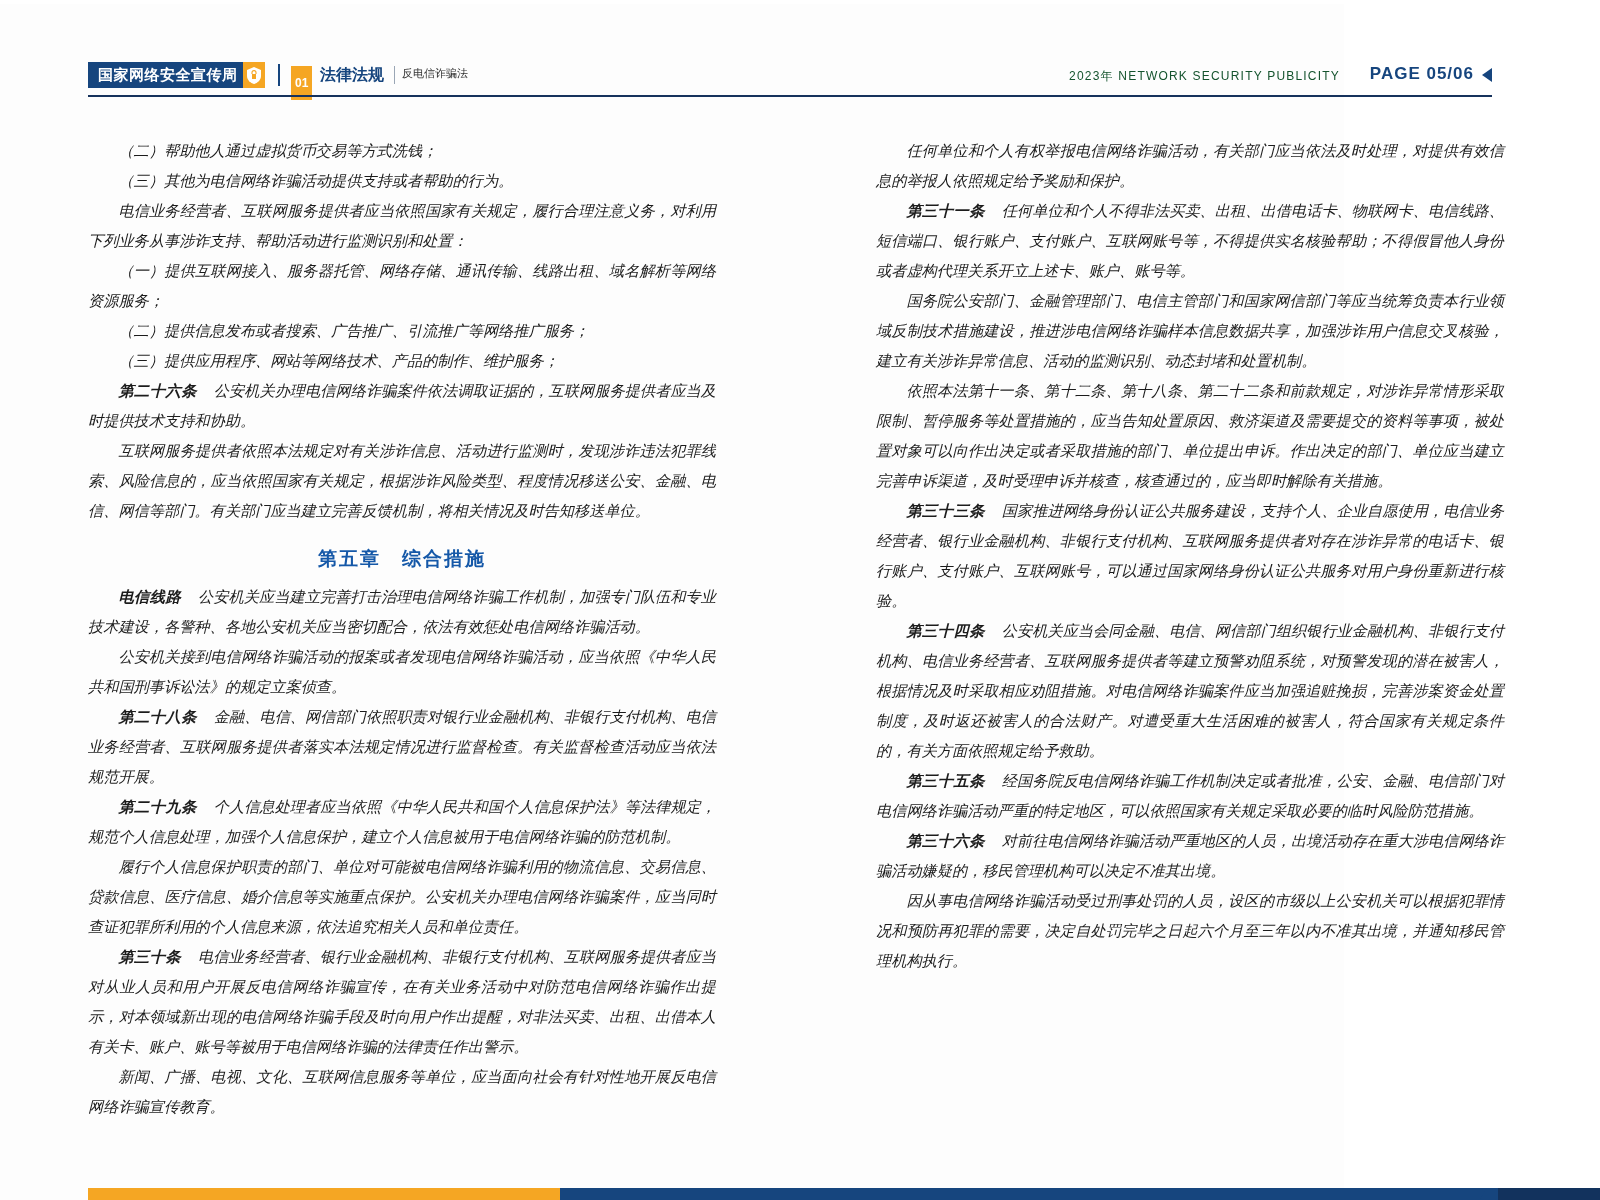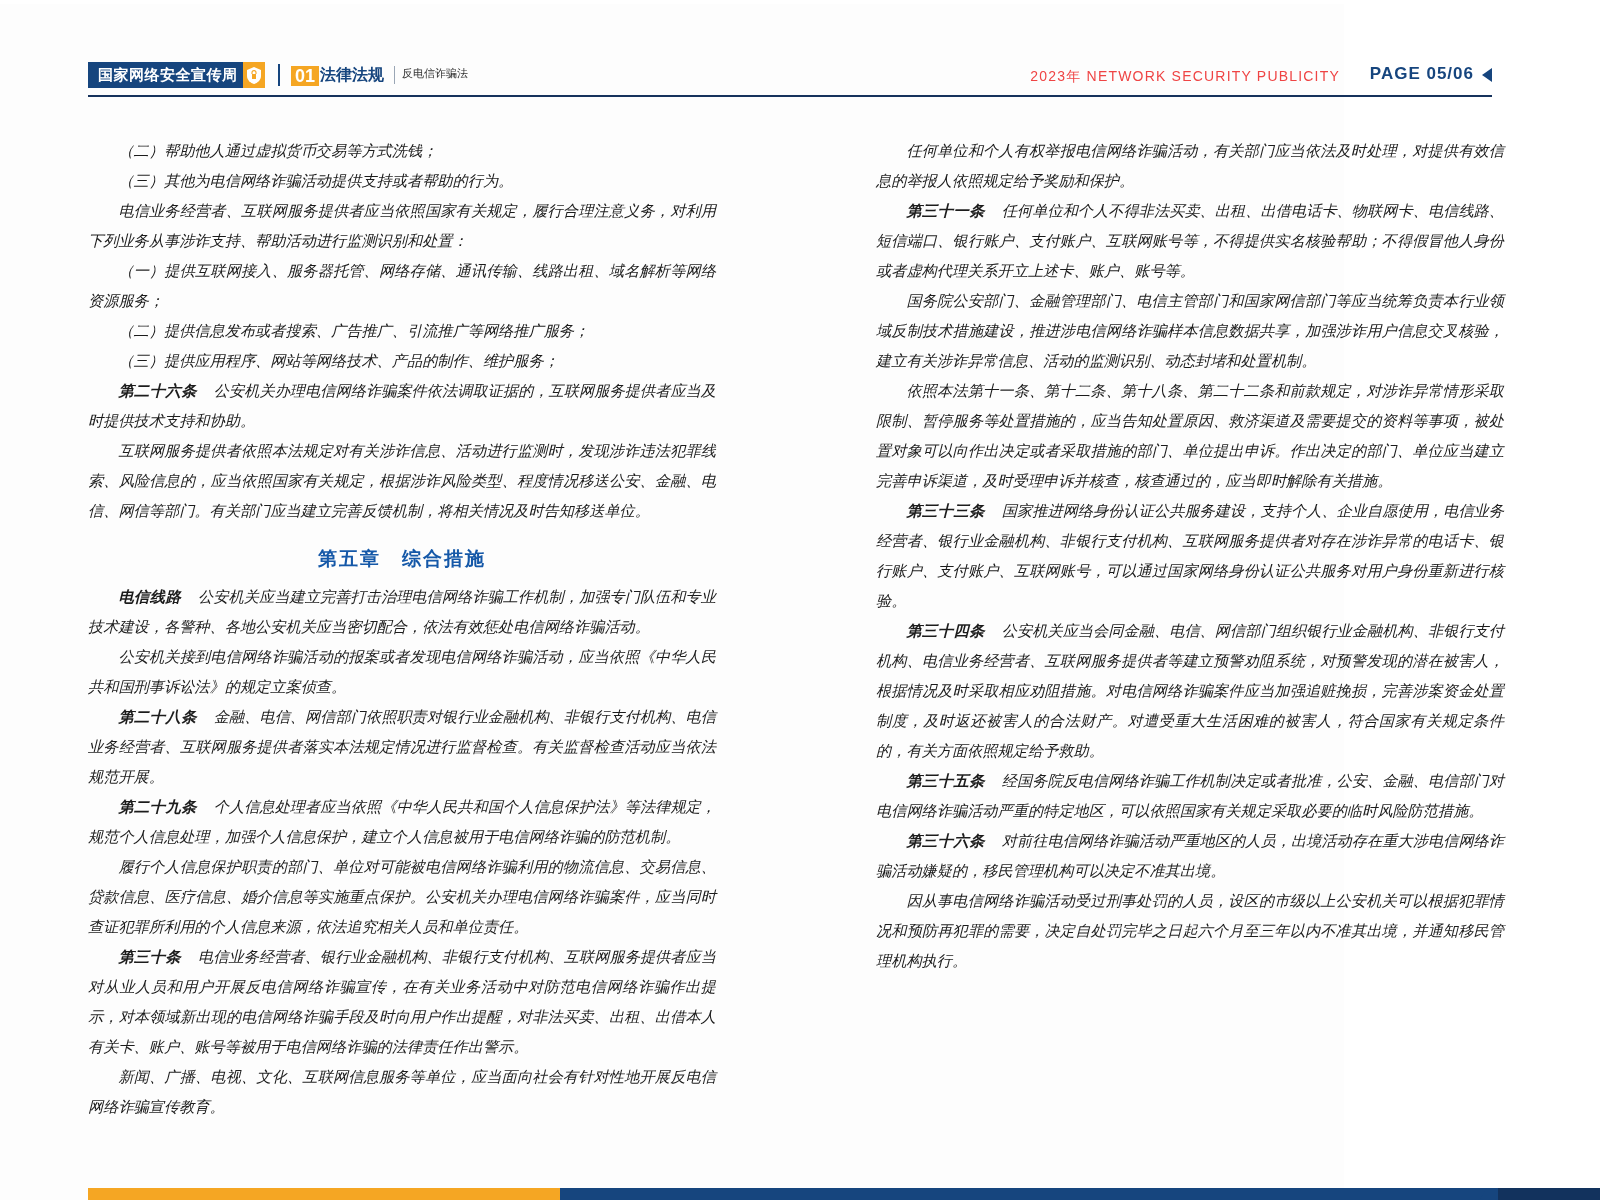--- a/index.html
+++ b/index.html
@@ -72,24 +72,24 @@
     width: 2px;
     height: 22px;
     background: #16457e;
   }
   .hdr-num {
     position: absolute;
     left: 203px;
     top: 4px;
     background: #f5a623;
     color: #ffffff;
-    font-size: 18px;
+    font-size: 12px;
     font-weight: bold;
     line-height: 16px;
-    padding: 2px 4px;
+    padding: 9px 4px;
   }
   .hdr-cat {
     position: absolute;
     left: 232px;
     top: 3px;
     font-size: 16px;
     font-weight: bold;
     color: #16457e;
     white-space: nowrap;
   }
@@ -106,22 +106,22 @@
     left: 314px;
     top: 4px;
     font-size: 11px;
     color: #333333;
     white-space: nowrap;
   }
   .hdr-right {
     position: absolute;
     right: 152px;
     top: 6px;
-    font-size: 14px;
-    color: #ef4444;
+    font-size: 12px;
+    color: #14532d;
     letter-spacing: 1.2px;
     white-space: nowrap;
   }
   .hdr-page {
     position: absolute;
     right: 18px;
     top: 2px;
     font-size: 17px;
     font-weight: bold;
     color: #16457e;

